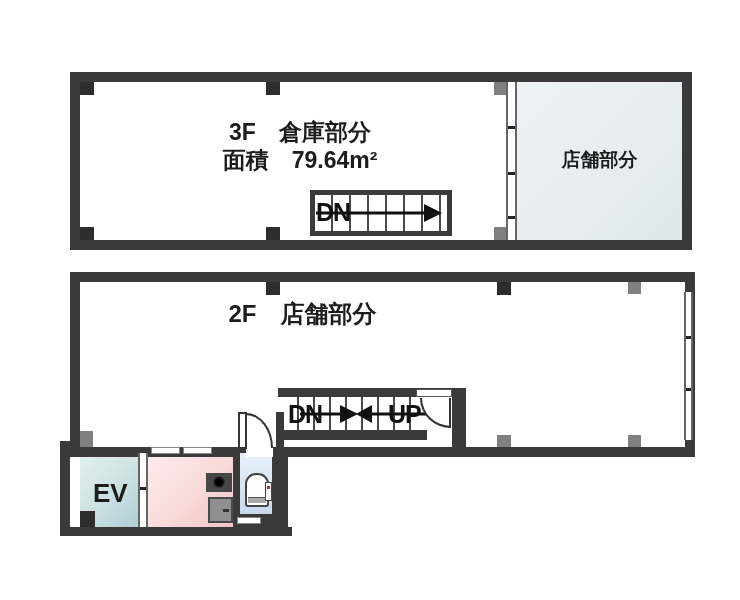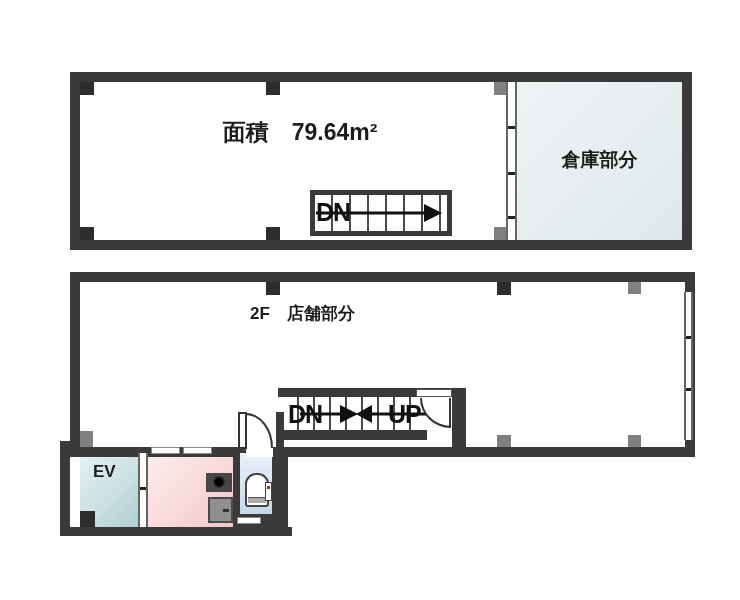--- a/index.html
+++ b/index.html
@@ -42,30 +42,31 @@
     <div class="wall" style="left:70px;top:240px;width:622px;height:10px;"></div>
     <div class="wall" style="left:70px;top:72px;width:10px;height:178px;"></div>
     <div class="wall" style="left:682px;top:72px;width:10px;height:178px;"></div>
 
     <div class="balcony" style="left:517px;top:82px;width:165px;height:158px;"></div>
     <div class="winV" style="left:506px;top:82px;width:11px;height:158px;">
       <div class="tickH" style="top:44px;"></div>
       <div class="tickH" style="top:90px;"></div>
       <div class="tickH" style="top:134px;"></div>
     </div>
-    <div class="txt" style="left:517px;top:147px;width:165px;font-size:19px;text-align:center;">倉庫部分</div>
+    <div class="txt" style="left:517px;top:147px;width:165px;font-size:19px;text-align:center;">店舗部分</div>
 
     <div class="pb" style="left:80px;top:82px;width:14px;height:13px;"></div>
     <div class="pb" style="left:266px;top:82px;width:14px;height:13px;"></div>
     <div class="pb" style="left:80px;top:227px;width:14px;height:13px;"></div>
     <div class="pb" style="left:266px;top:227px;width:14px;height:13px;"></div>
     <div class="pg" style="left:494px;top:82px;width:12px;height:13px;"></div>
     <div class="pg" style="left:494px;top:227px;width:12px;height:13px;"></div>
 
     <div class="txt center" style="left:150px;top:118px;width:300px;font-size:23px;line-height:28px;">
+      <div>3F　倉庫部分</div>
       <div>面積　79.64m²</div>
     </div>
 
     <div class="treads3" style="left:310px;top:190px;width:142px;height:46px;"></div>
     <div class="stairlabel" style="left:316px;top:200px;">DN</div>
     <svg class="abs" style="left:314px;top:202px;" width="132" height="22" viewBox="0 0 132 22">
       <line x1="2" y1="11" x2="112" y2="11" stroke="#111" stroke-width="3"></line>
       <polygon points="110,2 128,11 110,20" fill="#111"></polygon>
     </svg>
   </div>
@@ -82,21 +83,21 @@
       <div class="tickH" style="top:96px;"></div>
     </div>
 
     <div class="pb" style="left:266px;top:282px;width:14px;height:13px;"></div>
     <div class="pb" style="left:497px;top:282px;width:14px;height:13px;"></div>
     <div class="pg" style="left:628px;top:282px;width:13px;height:12px;"></div>
     <div class="pg" style="left:497px;top:435px;width:14px;height:12px;"></div>
     <div class="pg" style="left:628px;top:435px;width:13px;height:12px;"></div>
     <div class="pg" style="left:80px;top:431px;width:13px;height:16px;"></div>
 
-    <div class="txt center" style="left:135px;top:300px;width:335px;font-size:17px;line-height:28px;">
+    <div class="txt center" style="left:135px;top:300px;width:335px;font-size:24px;line-height:28px;">
       <div>2F　店舗部分</div>
     </div>
 
     <div class="wall" style="left:278px;top:388px;width:188px;height:9px;"></div>
     <div class="abs" style="left:416px;top:389px;width:36px;height:8px;background:#fff;border:1px solid #555;box-sizing:border-box;"></div>
     <div class="treads2" style="left:283px;top:397px;width:139px;height:33px;"></div>
     <div class="wall" style="left:277px;top:430px;width:150px;height:10px;"></div>
     <div class="wall" style="left:452px;top:388px;width:14px;height:59px;"></div>
     <div class="wall" style="left:276px;top:412px;width:8px;height:35px;"></div>
 
@@ -112,21 +113,21 @@
     </svg>
 
     <div class="doorArcTR" style="left:420px;top:398px;width:31px;height:30px;"></div>
 
     <div class="wall" style="left:60px;top:441px;width:10px;height:95px;"></div>
     <div class="wall" style="left:60px;top:527px;width:232px;height:9px;"></div>
     <div class="wall" style="left:272px;top:449px;width:16px;height:87px;"></div>
 
     <div class="evroom" style="left:80px;top:457px;width:58px;height:70px;"></div>
     <div class="pb" style="left:80px;top:511px;width:15px;height:16px;"></div>
-    <div class="txt" style="left:93px;top:462px;font-size:17px;">EV</div>
+    <div class="txt" style="left:93px;top:478px;font-size:26px;">EV</div>
 
     <div class="winV" style="left:138px;top:453px;width:10px;height:74px;">
       <div class="tickH" style="top:34px;"></div>
     </div>
 
     <div class="pinkroom" style="left:148px;top:457px;width:85px;height:70px;"></div>
     <div class="winH" style="left:151px;top:447px;width:29px;height:7px;"></div>
     <div class="winH" style="left:183px;top:447px;width:29px;height:7px;"></div>
     <div class="abs" style="left:206px;top:473px;width:26px;height:19px;background:#474747;">
       <div class="abs" style="left:7px;top:3px;width:12px;height:12px;background:radial-gradient(circle,#000 0 40%,#474747 75%);"></div>

